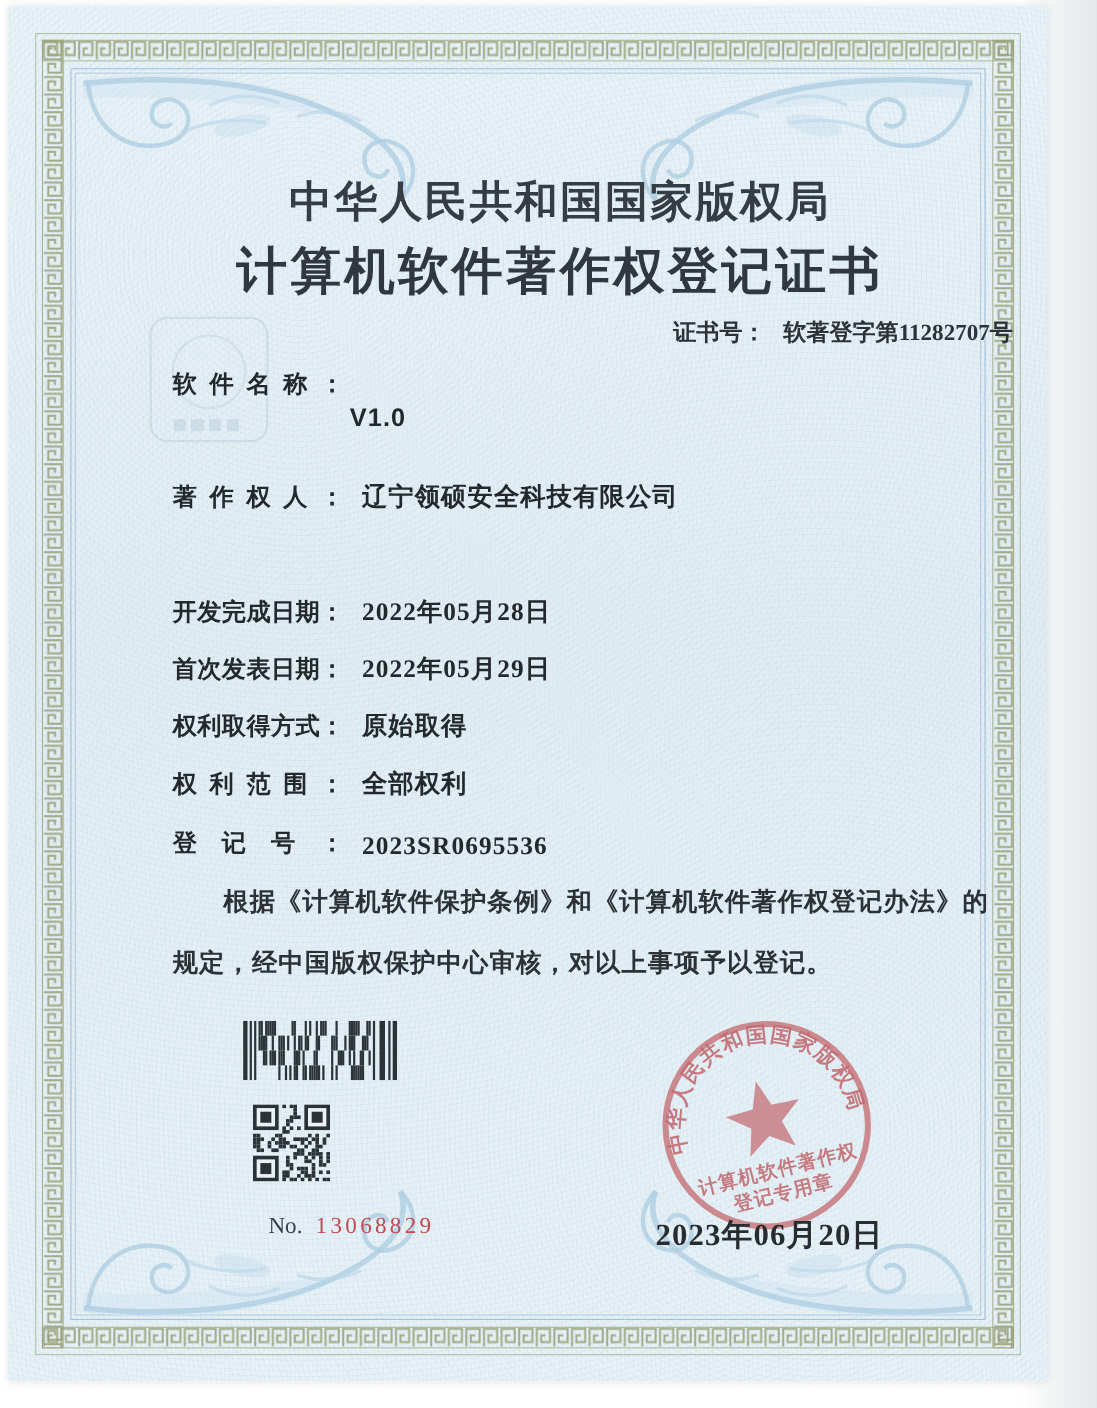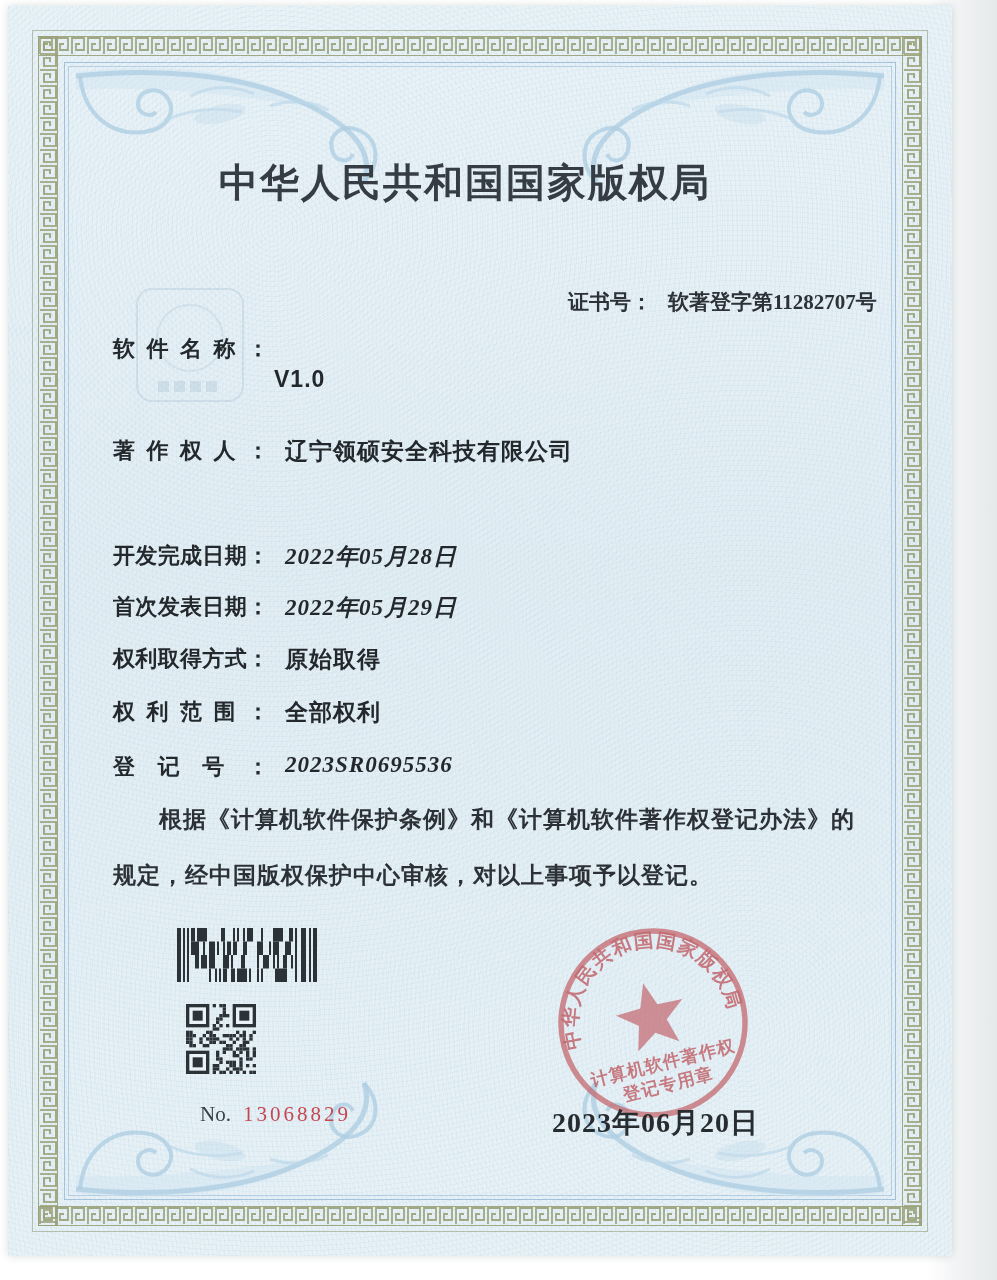--- a/index.html
+++ b/index.html
@@ -30,44 +30,44 @@
   .orn.bl{left:62px;top:1072px;transform:scaleY(-1);}
   .orn.br{right:62px;top:1072px;transform:scale(-1,-1);}
   .emblem{
     position:absolute;left:128px;top:282px;width:104px;height:110px;
     border:2px solid rgba(150,180,200,.38);border-radius:16px;opacity:.7;
   }
   .emblem::before{content:"";position:absolute;left:18px;right:18px;top:14px;bottom:28px;
     border:2px solid rgba(150,180,200,.32);border-radius:50%;}
   .emblem::after{content:"";position:absolute;left:20px;bottom:8px;width:62px;height:11px;
     background:repeating-linear-gradient(90deg,rgba(150,180,200,.38) 0 11px,transparent 11px 16px);}
-  .content{position:absolute;inset:0;}
+  .content{position:absolute;inset:0;margin-left:44px;}
   .authority{
     position:absolute;left:20px;top:156px;width:890px;text-align:center;
     font-family:"Liberation Serif","DejaVu Serif",serif;font-weight:700;font-size:39px;
     letter-spacing:2px;color:#353c43;
   }
   .cert-title{
     position:absolute;left:20px;top:216px;width:890px;text-align:center;
     font-family:"Liberation Serif","DejaVu Serif",serif;font-weight:700;font-size:46px;
     letter-spacing:3px;color:#30373e;
   }
   .certno{
     position:absolute;left:568px;top:288px;
     font-family:"Liberation Serif","DejaVu Serif",serif;font-weight:700;font-size:21px;color:#2c3237;
   }
   .certno .lbl{margin-right:16px;}
-  .row{position:absolute;left:113px;display:flex;align-items:flex-start;}
+  .row{position:absolute;left:113px;display:flex;align-items:flex-end;}
   .flabel{
     display:inline-block;width:156px;
     font-weight:700;font-size:22px;color:#23282d;
     text-align:justify;text-align-last:justify;
   }
   .fvalue{margin-left:16px;font-weight:700;font-size:23px;color:#23282d;letter-spacing:1px;white-space:nowrap;}
-  .fvalue.serif{font-family:"Liberation Serif","DejaVu Serif",serif;font-style:italic;}
+  .fvalue.serif{font-family:"Liberation Serif","DejaVu Serif",serif;}
   .version-line{position:absolute;left:274px;top:366px;font-weight:700;font-size:23px;color:#23282d;letter-spacing:1px;}
   .stmt{
     position:absolute;left:113px;width:744px;
     font-family:"Liberation Serif","DejaVu Serif",serif;font-weight:700;font-size:23px;
     color:#2b3136;letter-spacing:1px;
   }
   .stmt.l1{top:804px;text-indent:2em;}
   .stmt.l2{top:860px;}
   .barcode{position:absolute;left:177px;top:928px;}
   .qrcode{position:absolute;left:186px;top:1004px;}
@@ -134,20 +134,21 @@
       </svg>
     <svg class="orn br">
         <use href="#orn"></use>
       </svg>
 
     <div class="emblem"></div>
   </div>
 
   <div class="content">
     <div class="authority">中华人民共和国国家版权局</div>
+    <div class="cert-title">计算机软件著作权登记证书</div>
 
     <div class="certno">
       <span class="lbl">证书号：</span><span>软著登字第11282707号</span>
     </div>
 
     <div class="row" style="top:334px">
       <span class="flabel">软件名称：</span>
     </div>
     <div class="version-line">V1.0</div>
 

